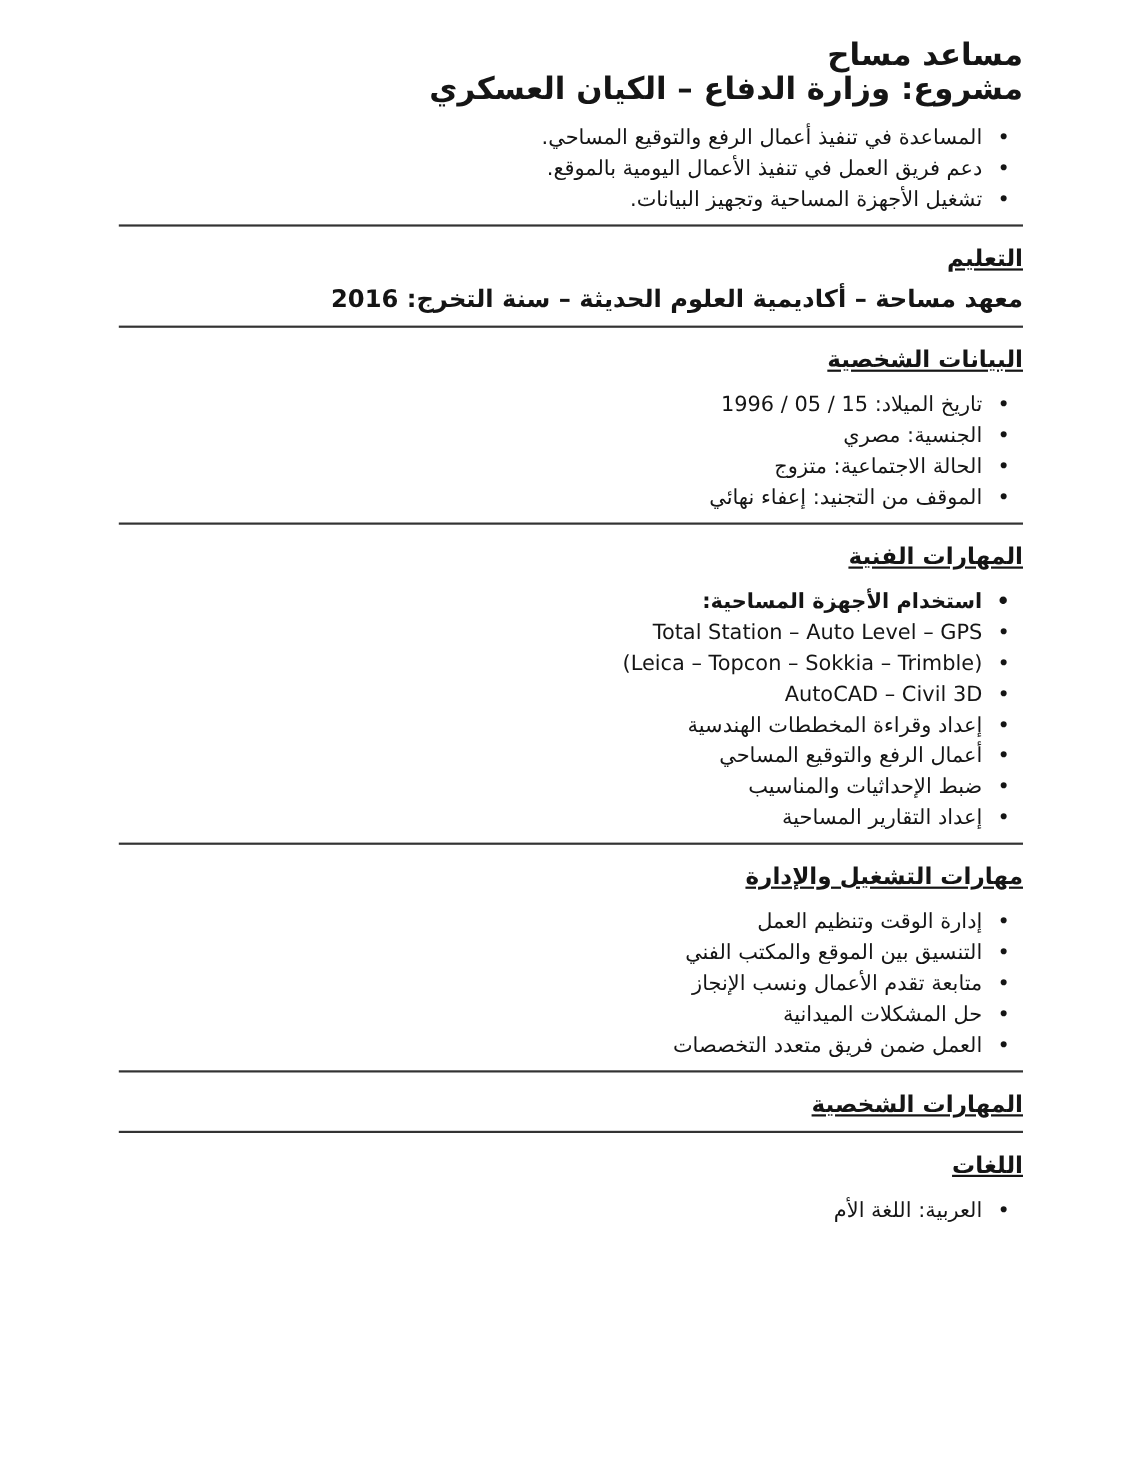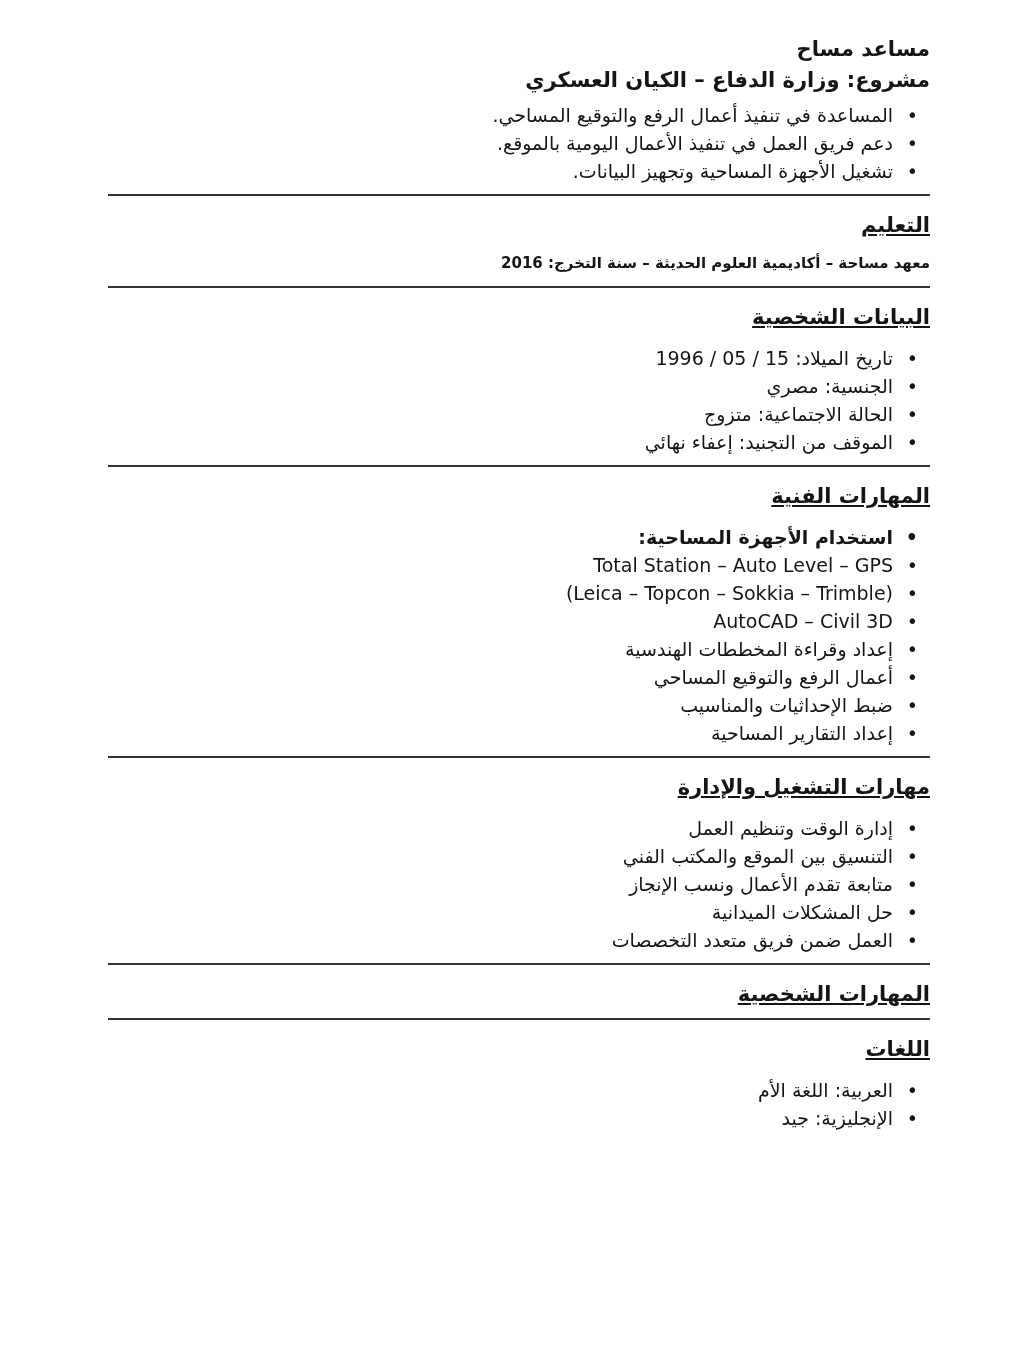--- a/index.html
+++ b/index.html
@@ -14,44 +14,44 @@
     background: var(--bg, #ffffff);
     color: var(--text, #151515);
     direction: rtl;
     text-align: right;
     font-family: "DejaVu Sans", sans-serif;
     padding: 34px 94px 20px 108px;
     overflow: hidden;
   }
   .title-line {
     font-weight: bold;
-    font-size: 21px;
+    font-size: 28px;
     line-height: 31px;
     margin: 0;
   }
   .section-heading {
     font-weight: bold;
     font-size: 21px;
     line-height: 30px;
     margin: 0;
     text-decoration: underline;
   }
   .edu-detail {
     font-weight: bold;
-    font-size: 15px;
+    font-size: 22px;
     line-height: 28px;
     margin: 9px 0 0 0;
   }
   ul.bullets {
     list-style: none;
     margin: 12px 0 0 0;
     padding: 0;
   }
   ul.bullets.first {
-    margin-top: 5px;
+    margin-top: 15px;
   }
   li.bullet-item {
     position: relative;
     font-size: 19px;
     line-height: 28px;
     padding-right: 37px;
     unicode-bidi: plaintext; 
     unicode-bidi: normal;
   }
   li.bullet-item::before {
@@ -142,17 +142,16 @@
     <h2 class="section-heading">المهارات الشخصية</h2>
   </section>
 
   <hr class="rule">
 
   <section>
     <h2 class="section-heading">اللغات</h2>
     <ul class="bullets">
 
     <li class="bullet-item">العربية: اللغة الأم</li>
-        <li class="bullet-item">الإنجليزية: جيد</li>
       </ul>
   </section>
 
 </div>
 
 </body></html>

